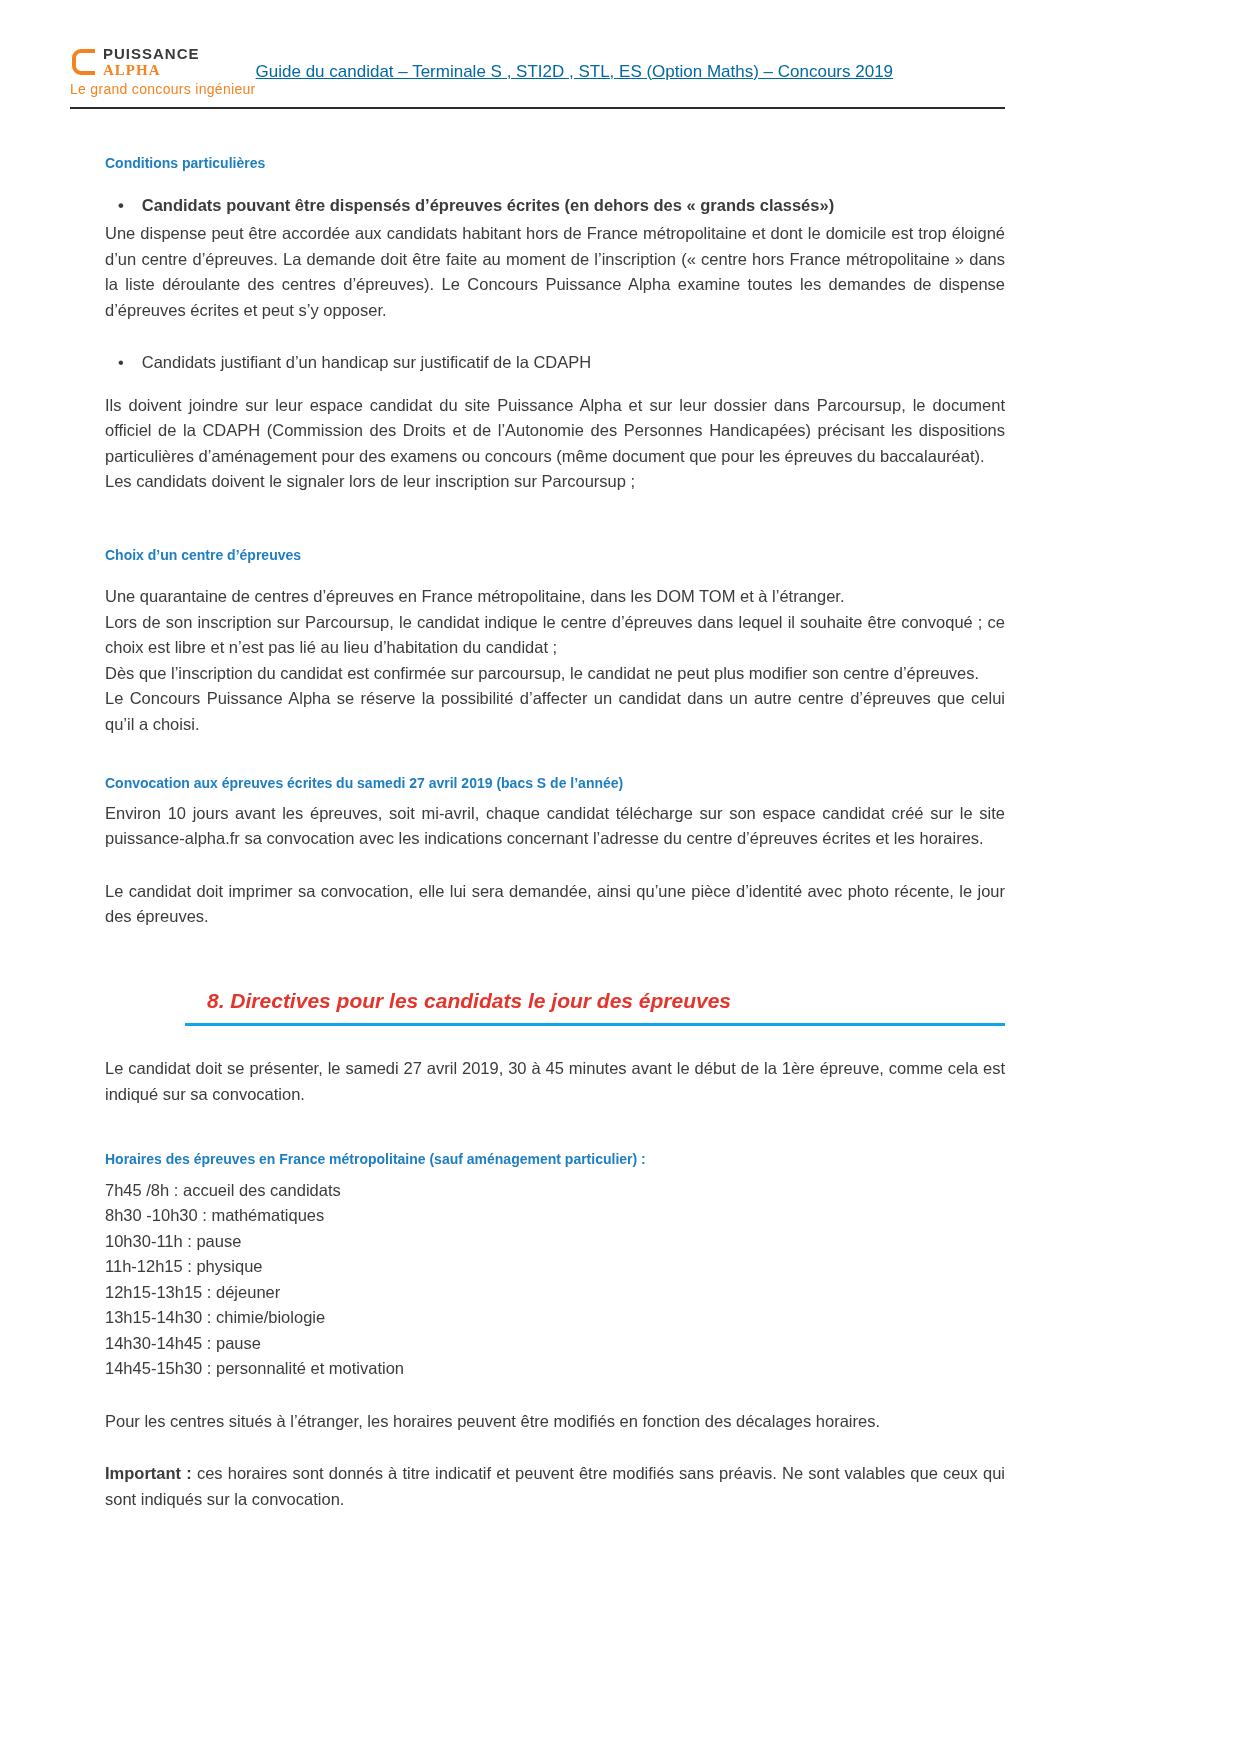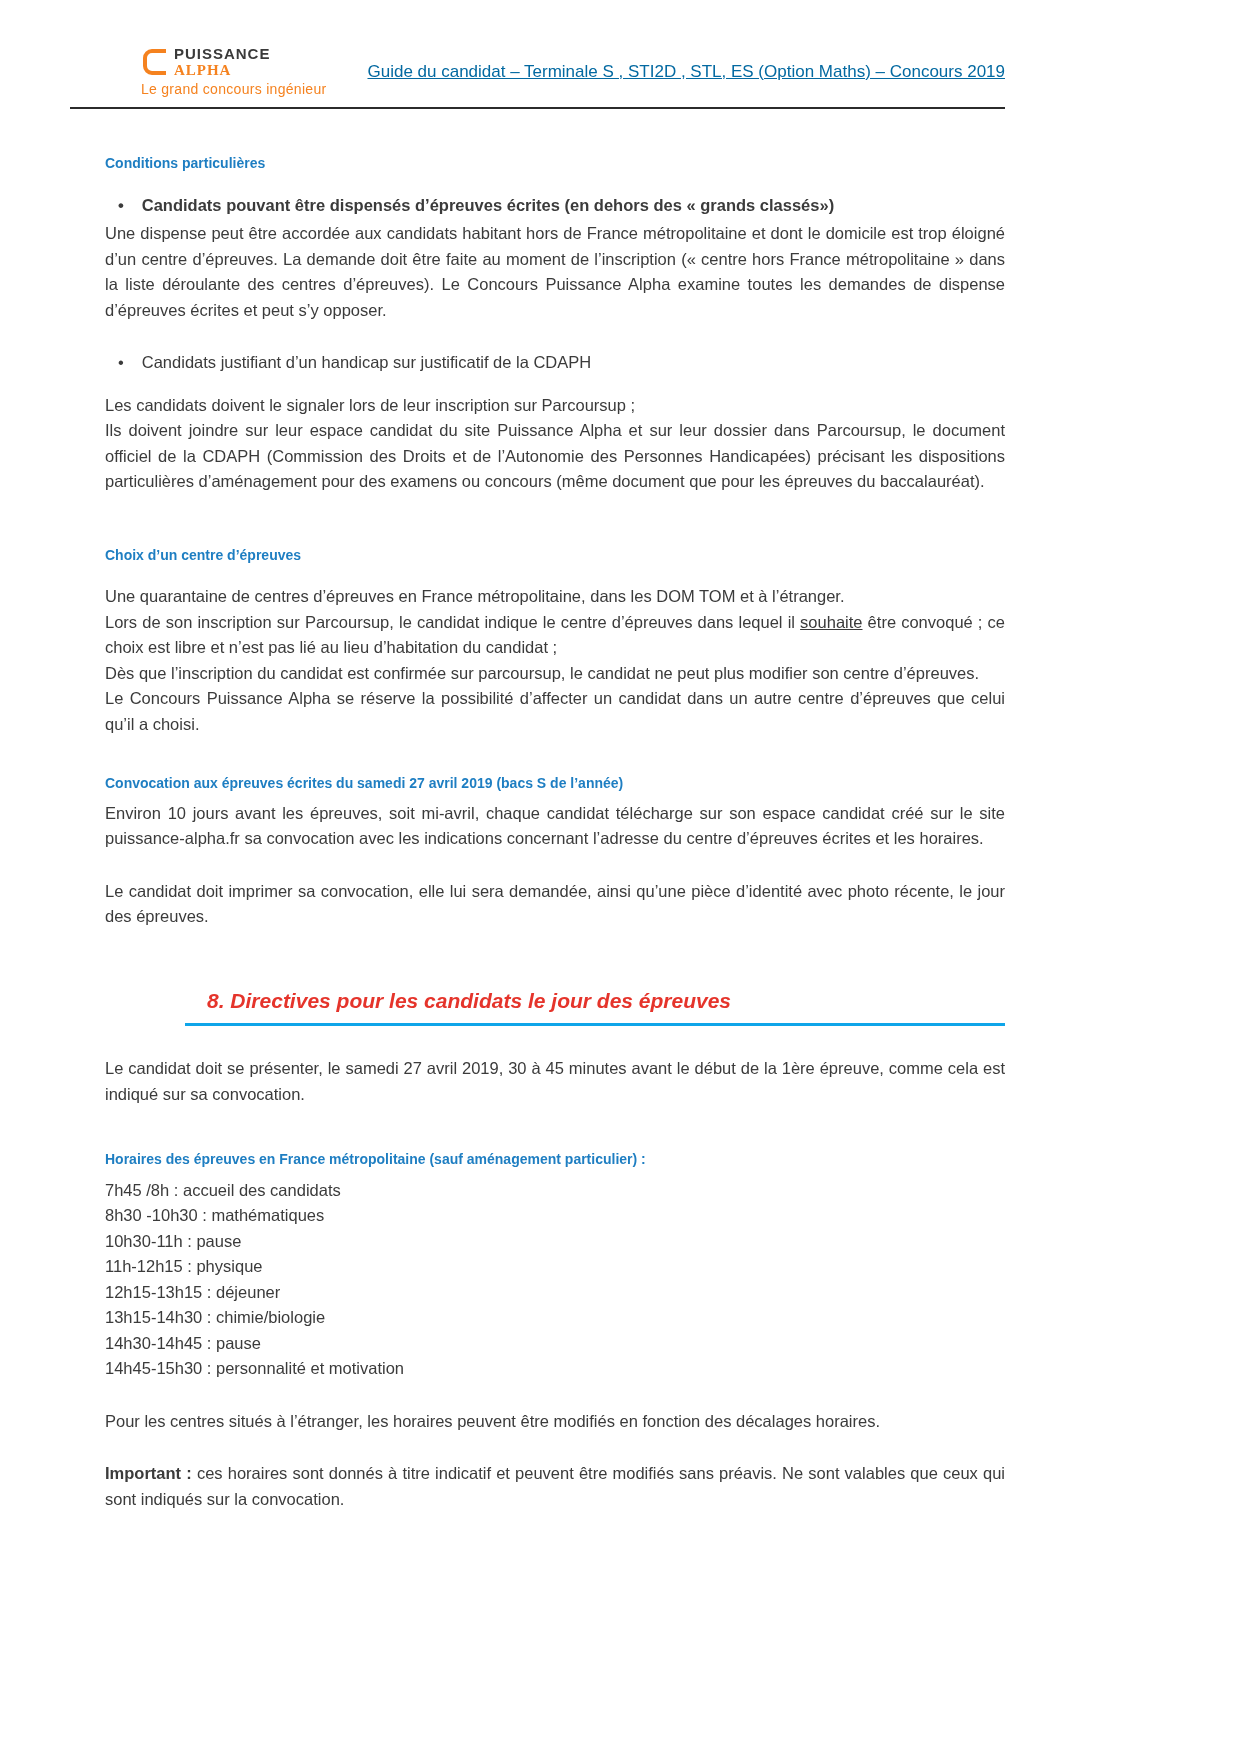--- a/index.html
+++ b/index.html
@@ -7,39 +7,38 @@
   body {
     width:1241px; height:1754px;
     font-family:"Liberation Sans", sans-serif;
     color:#3b3b3b;
     position:relative;
     overflow:hidden;
   }
   
   .header {
     margin:46px 236px 0 70px;
-    display:flex; justify-content:flex-end; align-items:center;
+    display:flex; justify-content:flex-start; align-items:center;
     border-bottom:2px solid #2b2b2b;
     padding-bottom:10px;
-    gap:41px;
   }
   .logo { display:flex; flex-direction:column; }
   .logo-row { display:flex; align-items:center; gap:7px; }
   .logo-icon svg { display:block; }
   .logo-line1 { font-size:15px; font-weight:bold; color:#3a3a3a; letter-spacing:1px; line-height:16px; }
   .logo-line2 { font-size:15px; font-weight:bold; color:#f5821f; letter-spacing:1px; line-height:16px;font-family:Liberation Serif, serif; }
   .logo-tagline { font-size:14px; color:#f5821f; margin-top:3px; letter-spacing:0.3px; }
   .header-title { font-size:17px; color:#0369a1;text-decoration:underline; }
   
   .content { margin:0 236px 0 105px; font-size:16.5px; line-height:25.5px; }
   .h-blue { color:#1e7ec2; font-weight:bold; font-size:14px; }
   .para { text-align:justify; }
   .bullet { display:flex; gap:18px; }
   .bullet::before { content:"•"; color:#3b3b3b; padding-left:13px; }
-  .u { text-decoration:underline; }
+  .u { }
   .bold { font-weight:bold; }
 
   .mt-heading1 { margin-top:42px; margin-bottom:16px; }
   .mt-bullet1  { margin-top:14px; margin-bottom:3px;font-weight:bold; }
   .mt-bullet2  { margin-top:27px; margin-bottom:17px;text-align:center; }
   .mt-sec      { margin-top:48px; margin-bottom:16px; }
   .mt-sec-sm   { margin-top:34px; margin-bottom:4px; }
   .mt-para     { margin-top:27px; }
 
   .red-heading-block {
@@ -82,22 +81,22 @@
       <div class="h-blue mt-heading1">Conditions particulières</div>
 
       <div class="bullet mt-bullet1">
         <span>Candidats pouvant être dispensés d’épreuves écrites (en dehors des « grands classés»)</span>
       </div>
       <p class="para">Une dispense peut être accordée aux candidats habitant hors de France métropolitaine et dont le domicile est trop éloigné d’un centre d’épreuves. La demande doit être faite au moment de l’inscription («  centre hors France métropolitaine » dans la liste déroulante des centres d’épreuves). Le Concours Puissance Alpha examine toutes les demandes de dispense d’épreuves écrites et peut s’y opposer.</p>
 
       <div class="bullet mt-bullet2">
         <span>Candidats justifiant d’un handicap sur justificatif de la CDAPH</span>
       </div>
+      <p class="para">Ils doivent joindre sur leur espace candidat du site Puissance Alpha et sur leur dossier dans Parcoursup, le document officiel de la CDAPH (Commission des Droits et de l’Autonomie des Personnes Handicapées) précisant les dispositions particulières d’aménagement pour des examens ou concours (même document que pour les épreuves du baccalauréat).</p>
       <p class="para">Les candidats doivent le signaler lors de leur inscription sur Parcoursup ;</p>
-      <p class="para">Ils doivent joindre sur leur espace candidat du site Puissance Alpha et sur leur dossier dans Parcoursup, le document officiel de la CDAPH (Commission des Droits et de l’Autonomie des Personnes Handicapées) précisant les dispositions particulières d’aménagement pour des examens ou concours (même document que pour les épreuves du baccalauréat).</p>
     </div>
 
     <div>
       <div class="h-blue mt-sec">Choix d’un centre d’épreuves</div>
       <p class="para">Une quarantaine de centres d’épreuves en France métropolitaine, dans les DOM TOM et à l’étranger.</p>
       <p class="para"><span>Lors de son inscription sur Parcoursup, le candidat indique le centre d’épreuves dans lequel il </span><span class="u">souhaite</span><span> être convoqué ; ce choix est libre et n’est pas lié au lieu d’habitation du candidat ;</span></p>
       <p class="para">Dès que l’inscription du candidat est confirmée sur parcoursup, le candidat ne peut plus modifier son centre d’épreuves.</p>
       <p class="para">Le Concours Puissance Alpha se réserve la possibilité d’affecter un candidat dans un autre centre d’épreuves que celui qu’il a choisi.</p>
     </div>
 

